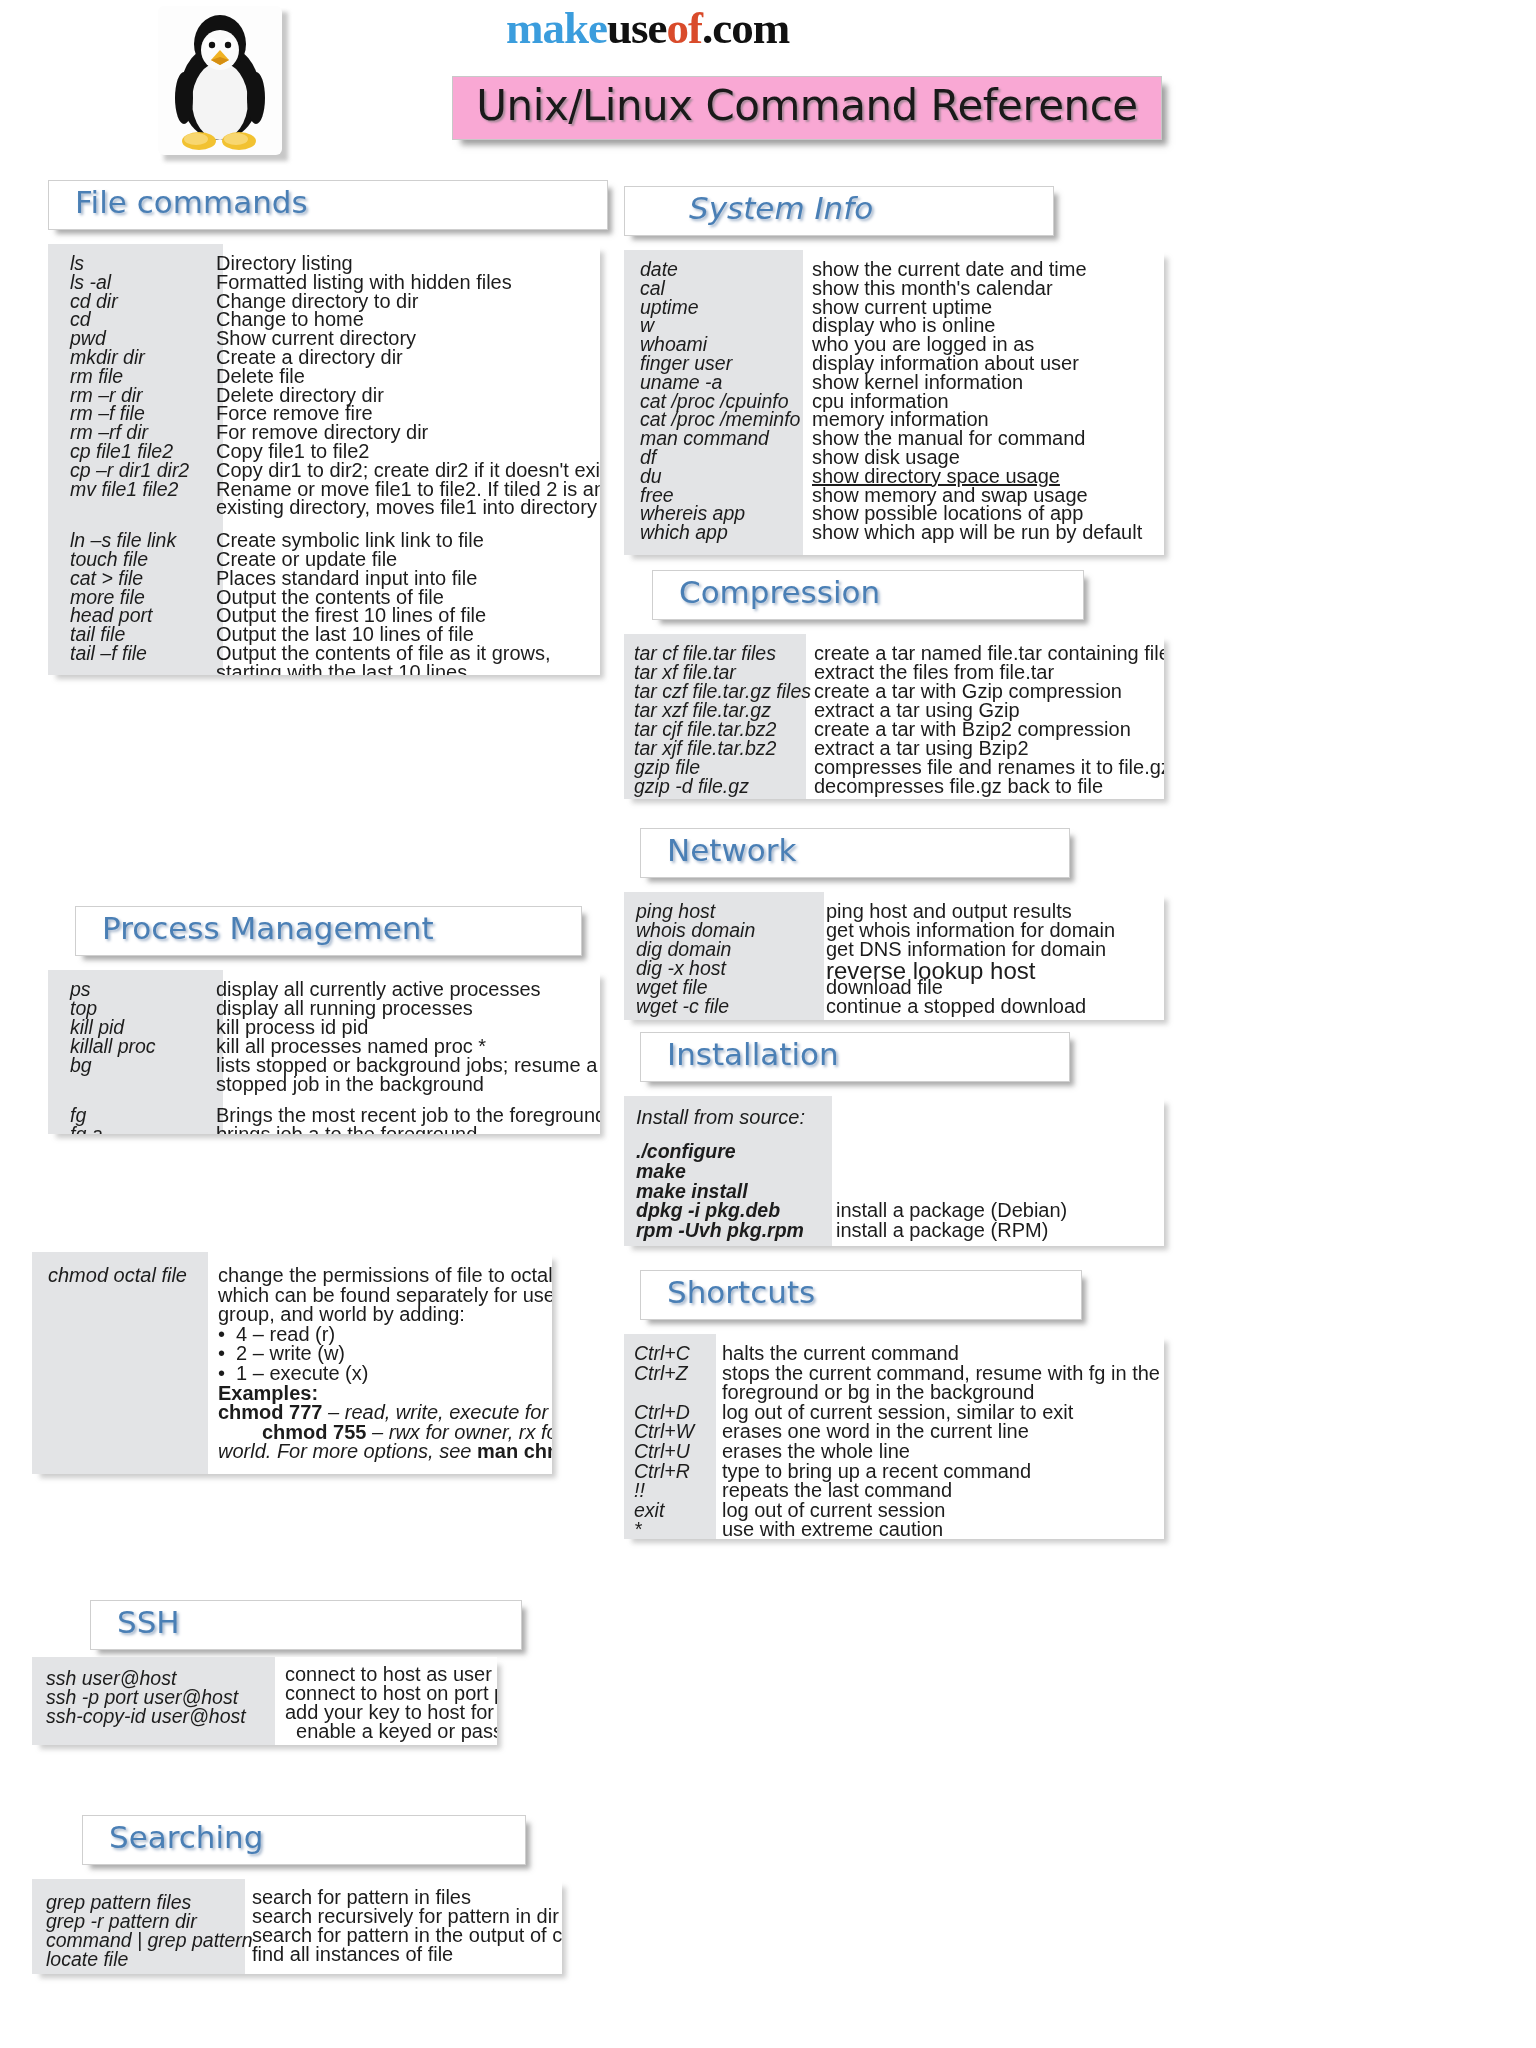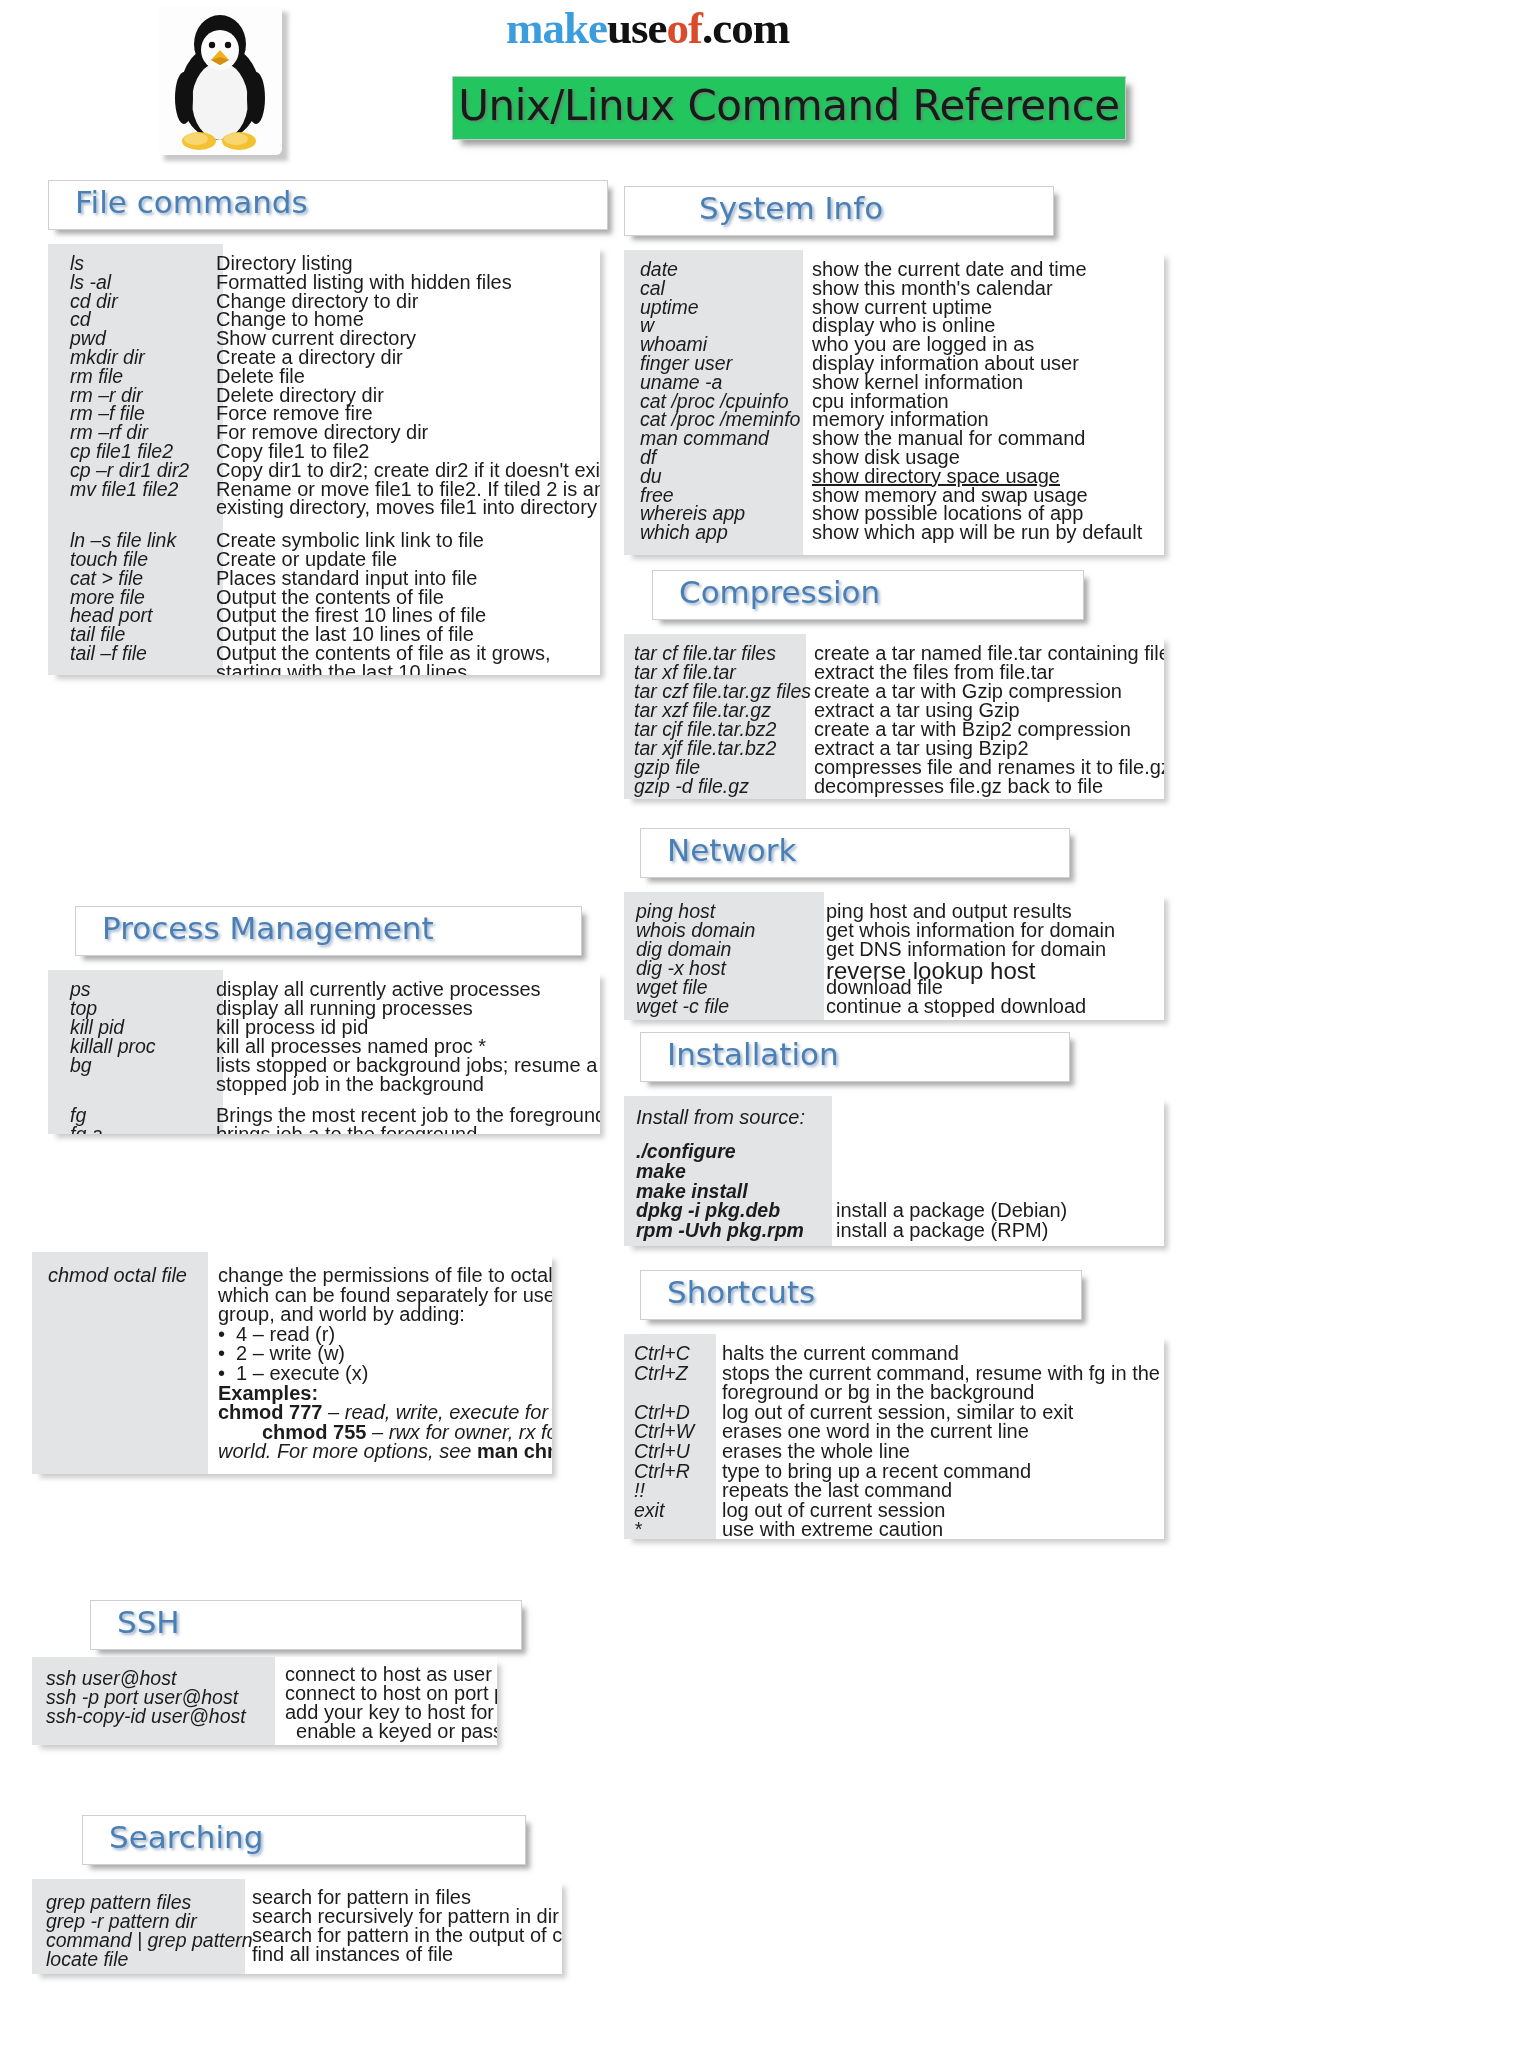--- a/index.html
+++ b/index.html
@@ -67,23 +67,24 @@
   .brand .b2 { color: #111111; }
   .brand .b3 { color: #d94b2b; }
   .brand .b4 { color: #111111; }
 
   .title-box {
     position: absolute;
     left: 452px;
     top: 76px;
     width: 672px;
     height: 62px;
-    background: #22c55e;
+    background: #f9a8d4;
     border: 1px solid #c8c8c8;
     box-shadow: 7px 7px 6px -2px rgba(80,80,80,.55);
+    padding-left: 36px;
   }
   .title-box .t {
     position: absolute;
     left: 0; right: 0;
     top: 4px;
     text-align: center;
     font-size: 42px;
     color: #1a1a1a;
     font-family: "DejaVu Sans", sans-serif;
     letter-spacing: -.5px;
@@ -311,21 +312,21 @@
           <div class="desc" style="left: 220px; top: 7px; font-size: 20px;">search for pattern in files</div>
           <div class="desc" style="left: 220px; top: 26px; font-size: 20px;">search recursively for pattern in dir</div>
           <div class="desc" style="left: 220px; top: 45px; font-size: 20px;">search for pattern in the output of command</div>
           <div class="desc" style="left: 220px; top: 64px; font-size: 20px;">find all instances of file</div>
         </div>
     </div>
   </div>
 
   <div class="section" style="left:624px; top:186px; width:570px;">
     <div class="sec-head" style="width:428px; margin-left:0px;">
-      <div class="label" style="left:74px;">System Info</div>
+      <div class="label" style="left:64px;font-style:italic;">System Info</div>
     </div>
     <div class="sec-body" style="margin-top:14px; width:540px; height:305px;">
       <div class="cmdcol" style="width:179px;"></div>
       <div class="rows" id="rows-sys">
           <div class="cmd" style="left: 16px; top: 8px; font-size: 19.5px;">date</div>
           <div class="desc" style="left: 188px; top: 8px; font-size: 20px;">show the current date and time</div>
           <div class="cmd" style="left: 16px; top: 26.8px; font-size: 19.5px;">cal</div>
           <div class="desc" style="left: 188px; top: 26.8px; font-size: 20px;">show this month's calendar</div>
           <div class="cmd" style="left: 16px; top: 45.6px; font-size: 19.5px;">uptime</div>
           <div class="desc" style="left: 188px; top: 45.6px; font-size: 20px;">show current uptime</div>

